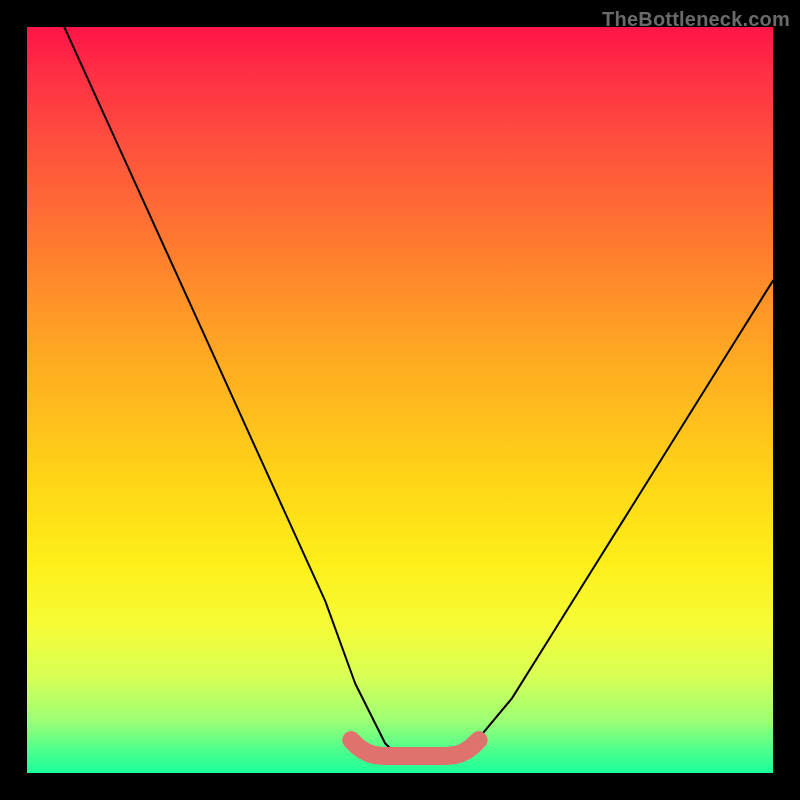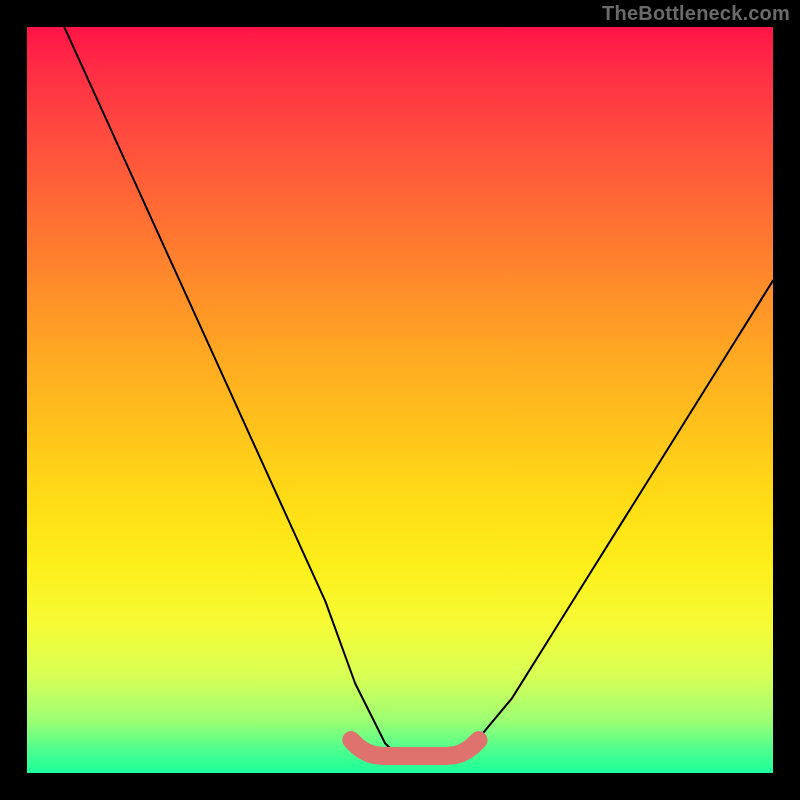--- a/index.html
+++ b/index.html
@@ -1,20 +1,20 @@
 <!DOCTYPE html>
 <html><head>
 <meta charset="utf-8">
 <style>
   * { margin: 0; padding: 0; box-sizing: border-box; }
   html, body { width: 800px; height: 800px; overflow: hidden; background: #000; }
   .wrap { position: relative; width: 800px; height: 800px; background: #000; }
   .attribution {
     position: absolute;
-    top: 2px;
+    top: 8px;
     right: 10px;
     font-family: Arial, Helvetica, sans-serif;
     font-size: 20px;
     font-weight: bold;
     color: #6a6a6a;
     letter-spacing: 0.2px;
     z-index: 3;
   }
   .plot {
     position: absolute;

